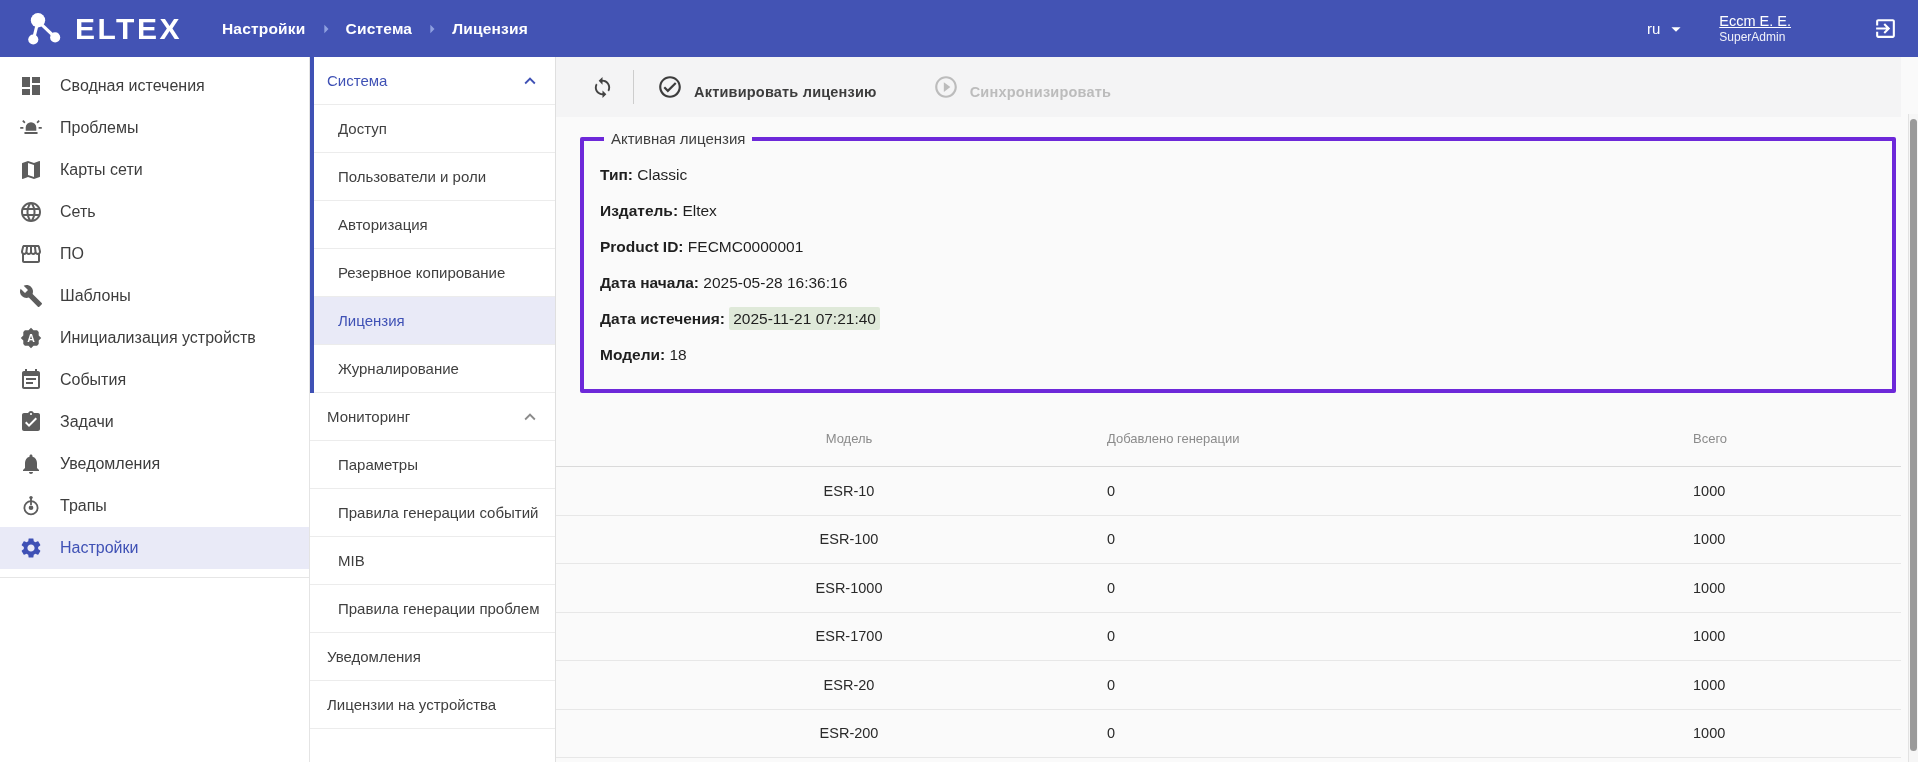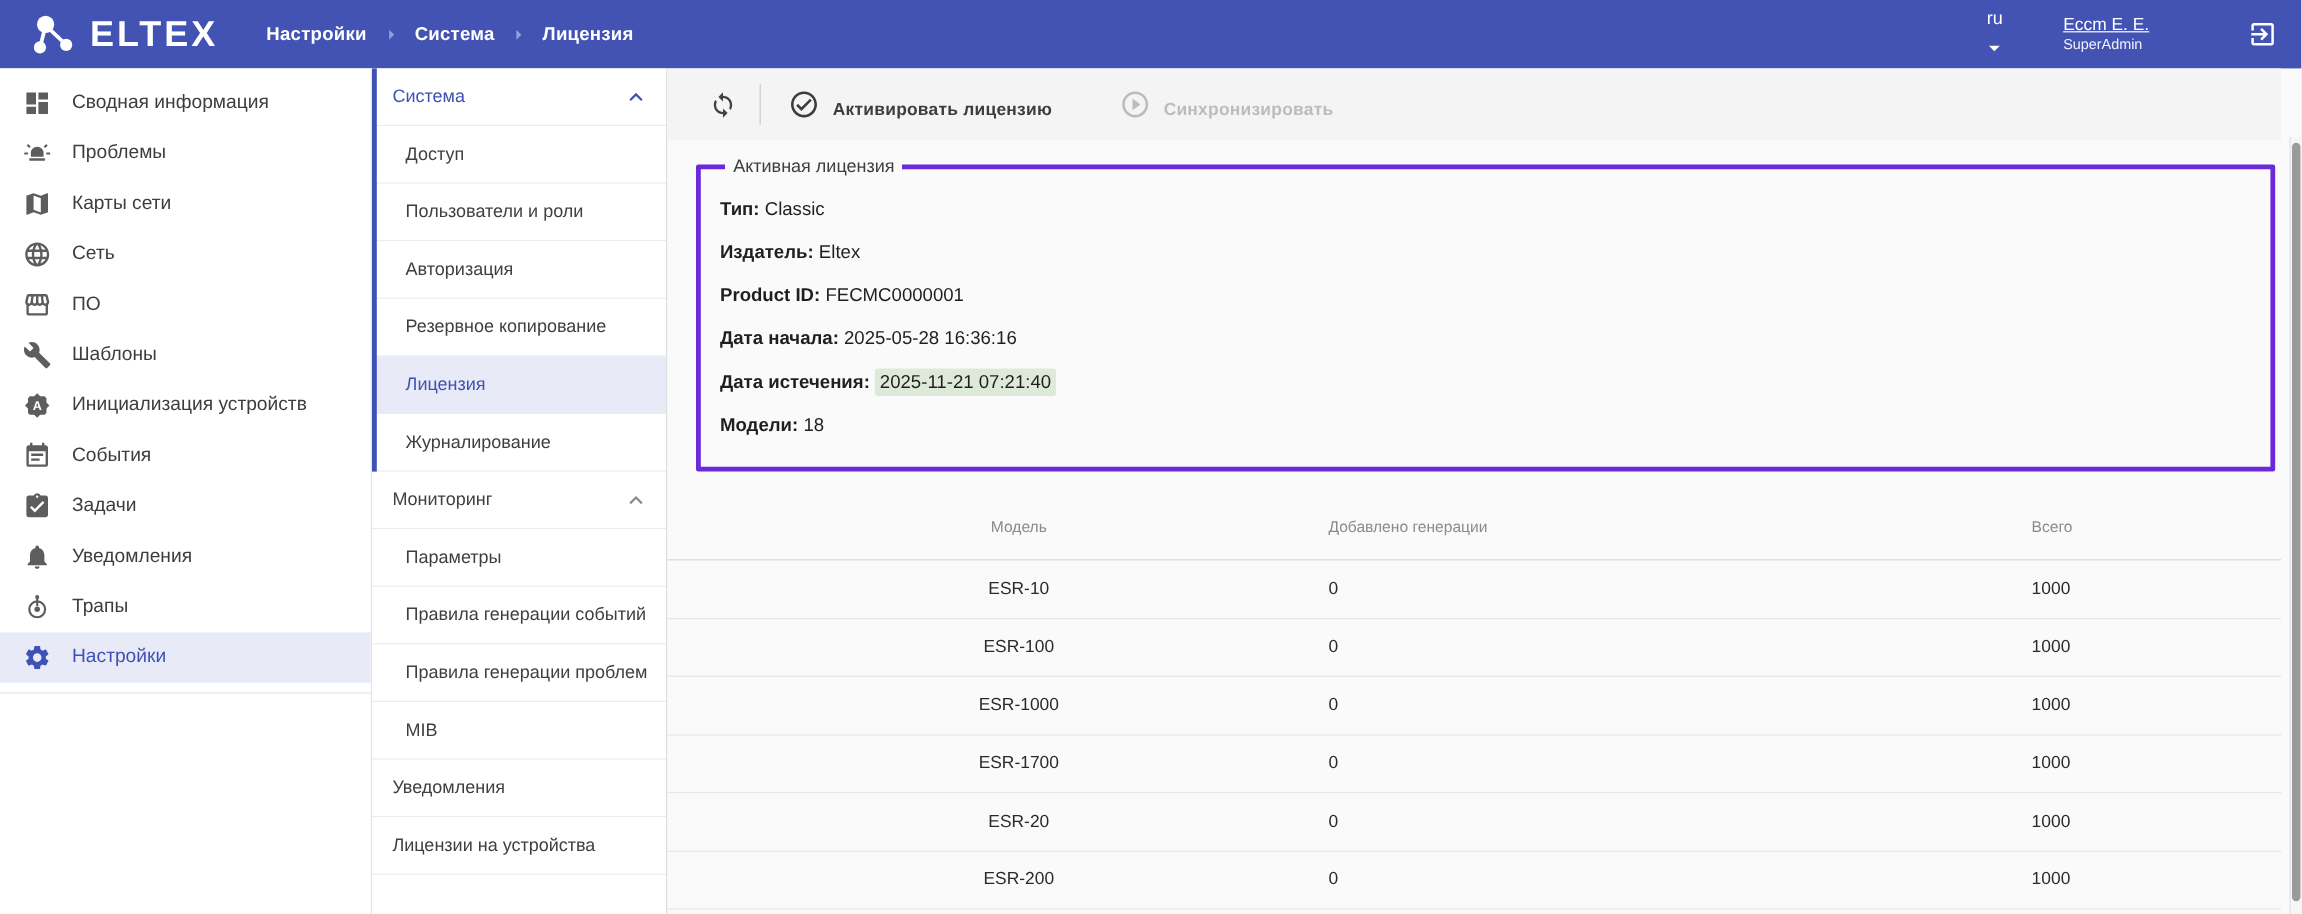--- a/index.html
+++ b/index.html
@@ -16,23 +16,23 @@
     height:57px; background:var(--topbar); color:#fff;
     display:flex; align-items:center; padding:0 20px 0 24px;
   }
   .brand { display:flex; align-items:center; gap:9px; }
   .brand svg { width:42px; height:42px; }
   .brand-text { font-size:30px; font-weight:700; letter-spacing:2.5px; line-height:1; }
   .crumbs { display:flex; align-items:center; margin-left:40px; gap:10px; }
   .crumb { font-size:15.5px; font-weight:700; letter-spacing:.2px; cursor:pointer; }
   .crumb-sep svg { width:20px; height:20px; color:#8fa0e0; }
   .tb-right { margin-left:auto; display:flex; align-items:center; }
-  .lang { display:flex; align-items:center; gap:5px; font-size:15px; cursor:pointer;flex-direction:column; }
+  .lang { display:flex; align-items:center; gap:5px; font-size:15px; cursor:pointer; }
   .lang svg { width:22px; height:22px; color:#fff; }
-  .userbox { margin-left:46px; display:flex; flex-direction:column; align-items:flex-start; line-height:1.25; }
+  .userbox { margin-left:32px; display:flex; flex-direction:column; align-items:flex-start; line-height:1.25; }
   .user-name { font-size:14.5px; text-decoration:underline; cursor:pointer; }
   .user-role { font-size:12px; color:rgba(255,255,255,.92); }
   .logout { margin-left:82px; cursor:pointer; }
   .logout svg { width:25px; height:25px; color:#fff; }
 
   
   .cols { display:flex; height:705px; }
 
   
   .sidenav { width:310px; background:#fff; border-right:1px solid #e4e4e4; padding-top:8px; }
@@ -159,21 +159,21 @@
 
   <div class="cols">
 
     <aside class="sidenav" id="sidenav">
         <div class="side-item">
           <span class="ic">
             <svg viewBox="0 0 24 24" fill="currentColor">
               <path d="M3 13h8V3H3v10zm0 8h8v-6H3v6zm10 0h8V11h-8v10zm0-18v6h8V3h-8z"></path>
             </svg>
           </span>
-          <span>Сводная информация</span>
+          <span>Сводная истечения</span>
         </div>
         <div class="side-item">
           <span class="ic">
             <svg viewBox="0 0 24 24" fill="currentColor">
               <path d="M12 6.2a5.3 5.3 0 0 0-5.3 5.3v3.2h10.6v-3.2A5.3 5.3 0 0 0 12 6.2z"></path>
               <rect x="5.4" y="15.9" width="13.2" height="2" rx=".4"></rect>
               <rect x="1.2" y="11" width="3.2" height="1.8" rx=".3"></rect>
               <rect x="19.6" y="11" width="3.2" height="1.8" rx=".3"></rect>
               <rect x="3.4" y="4.8" width="3" height="1.8" rx=".3" transform="rotate(45 4.9 5.7)"></rect>
               <rect x="17.6" y="4.8" width="3" height="1.8" rx=".3" transform="rotate(-45 19.1 5.7)"></rect>
@@ -306,24 +306,24 @@
               </svg>
             </span>
           </div>
           <div class="sm-row sm-item">
             <span>Параметры</span>
           </div>
           <div class="sm-row sm-item">
             <span>Правила генерации событий</span>
           </div>
           <div class="sm-row sm-item">
+            <span>MIB</span>
+          </div>
+          <div class="sm-row sm-item">
             <span>Правила генерации проблем</span>
-          </div>
-          <div class="sm-row sm-item">
-            <span>MIB</span>
           </div>
         </div>
         <div class="sm-section">
           <div class="sm-row sm-header">
             <span class="lbl">Уведомления</span>
           </div>
         </div>
         <div class="sm-section">
           <div class="sm-row sm-header">
             <span class="lbl">Лицензии на устройства</span>

